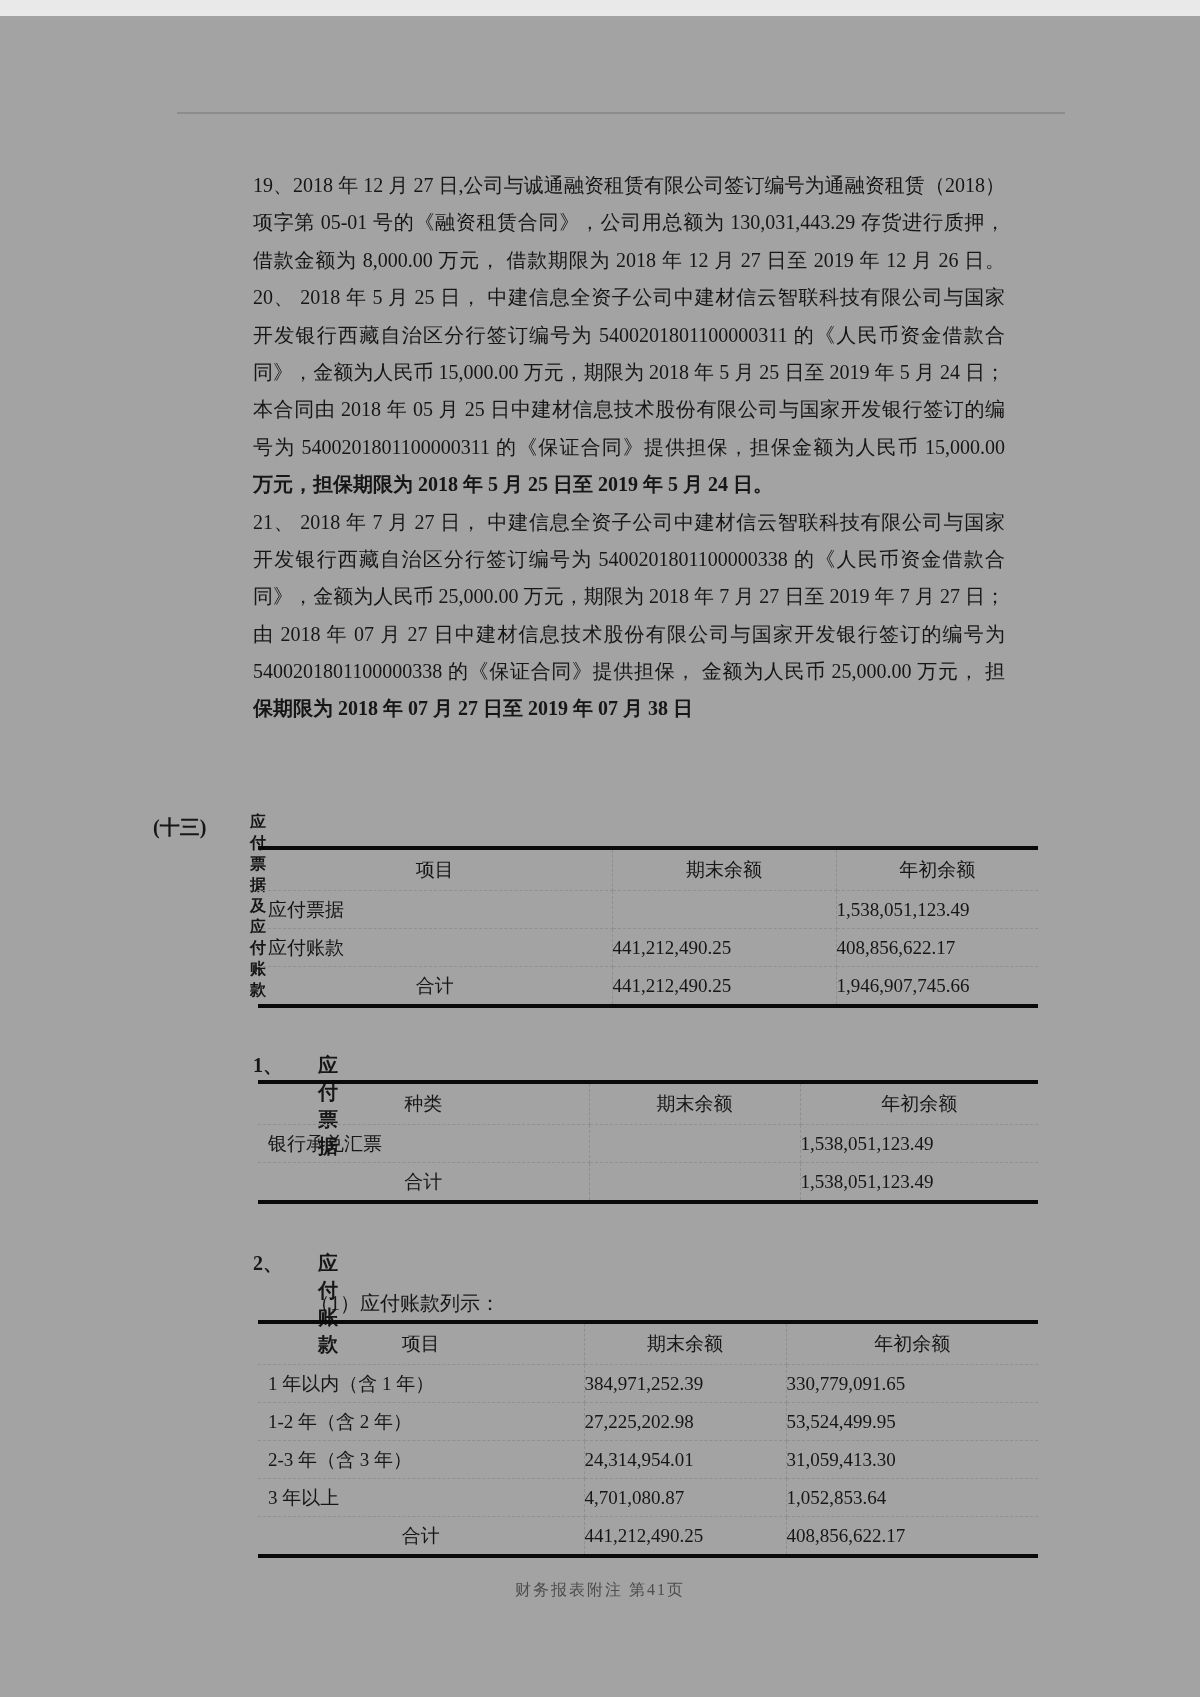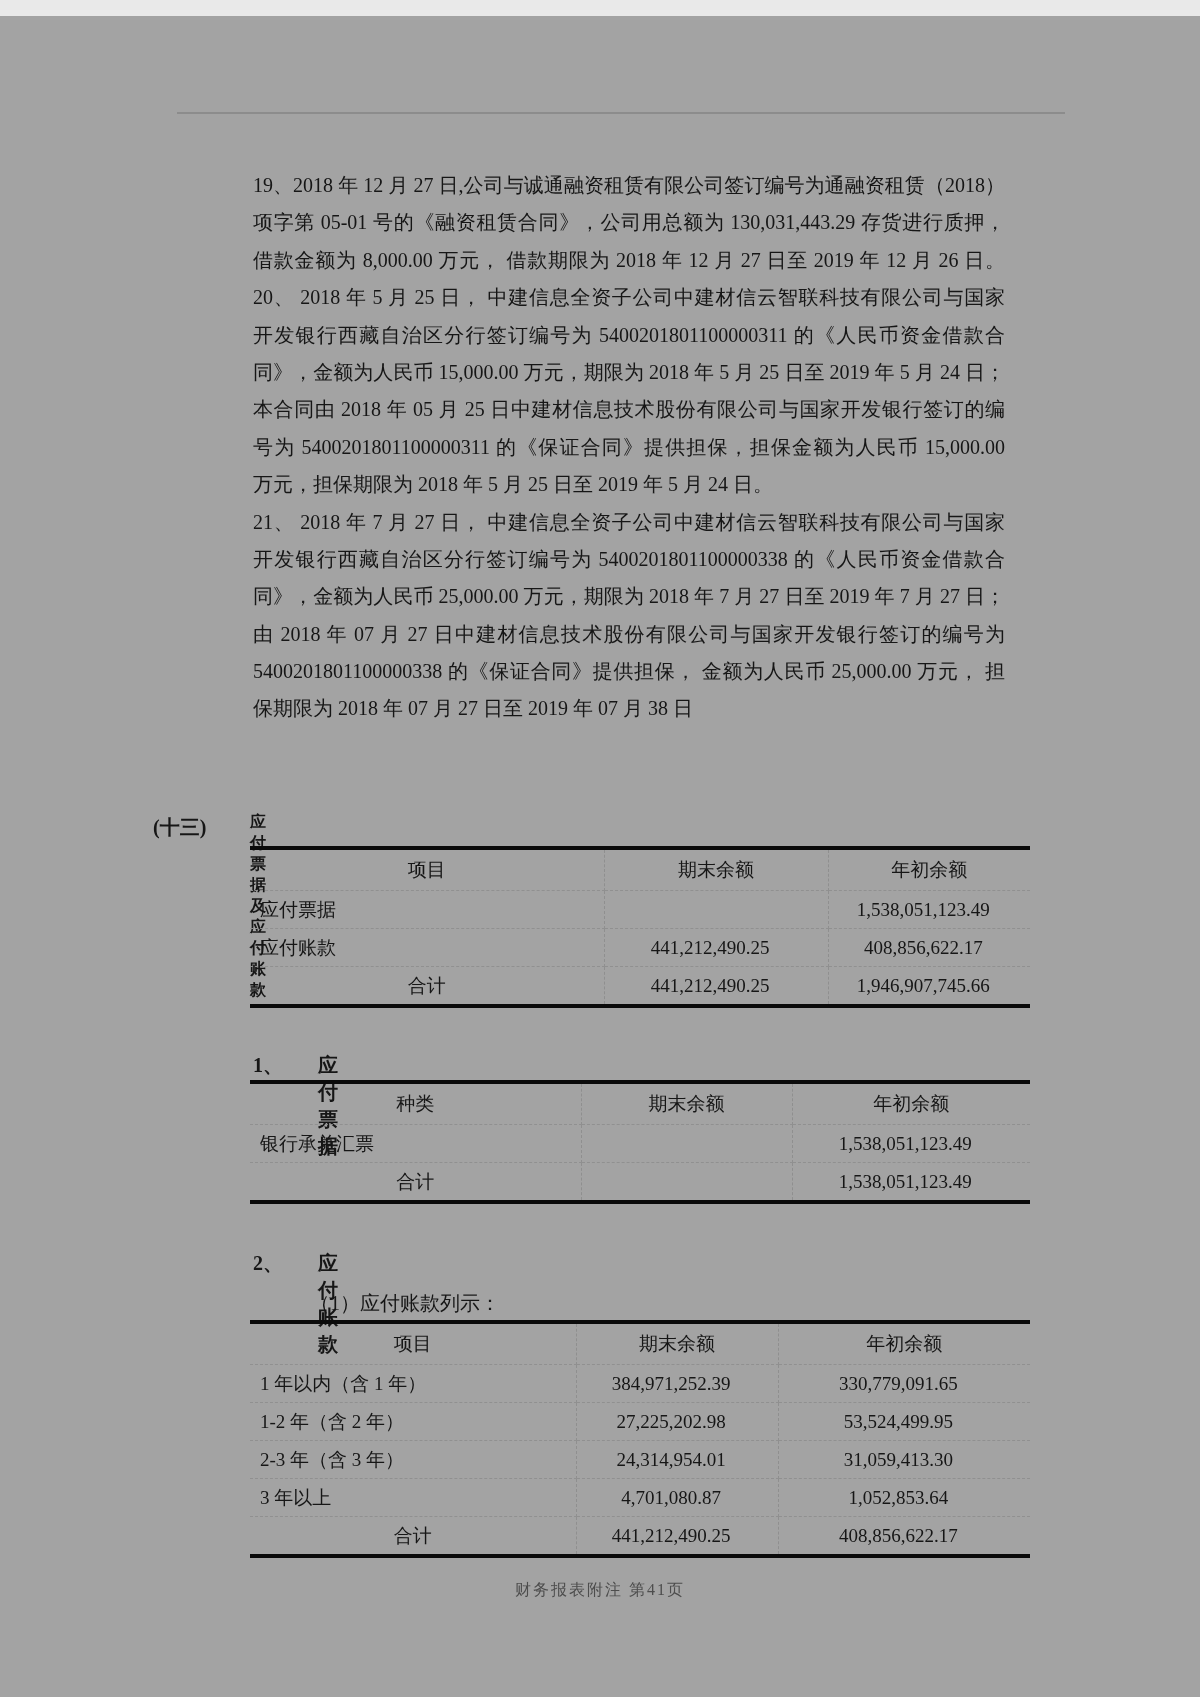--- a/index.html
+++ b/index.html
@@ -19,38 +19,38 @@
   
   .body-text{
     position:absolute;left:253px;top:151px;width:752px;
     font-size:20px;
   }
   .bline{
     height:37.4px;line-height:37.4px;
     text-align:justify;text-align-last:justify;
     overflow:hidden;white-space:nowrap;
   }
-  .bline.para-end{text-align:right;text-align-last:left;}
+  .bline.para-end{text-align:right;text-align-last:left;font-weight:bold;}
   
   .sec13{position:absolute;left:153px;top:798px;font-weight:bold;font-size:20px;}
   .sec13 .sec-title{position:absolute;left:97px;top:-2px;font-size:16px;letter-spacing:1px;}
   .subsec{position:absolute;left:253px;font-weight:bold;font-size:20px;}
   .subsec .sub-title{position:absolute;left:65px;letter-spacing:1px;}
   .list-caption{position:absolute;left:310px;top:1274px;font-size:20px;text-align:right;}
   
   table.fin{
-    position:absolute;left:250px;width:780px;
+    position:absolute;left:258px;width:780px;
     border-collapse:collapse;table-layout:fixed;
     border-top:4px solid #0a0a0a;border-bottom:4px solid #0a0a0a;
     font-size:19px;
   }
   table.fin td{padding:0;height:37px;overflow:hidden;}
   table.fin tr.hdr td{height:40px;text-align:center;font-size:19px;}
   table.fin td:nth-child(1){padding-left:10px;text-align:left;}
-  table.fin td:nth-child(2),table.fin td:nth-child(3){text-align:center;padding-right:12px;}
+  table.fin td:nth-child(2),table.fin td:nth-child(3){text-align:left;padding-right:12px;}
   table.fin tr.hdr td:nth-child(1){padding-left:0;text-align:center;}
   table.fin tr.hdr td:nth-child(2),table.fin tr.hdr td:nth-child(3){text-align:center;padding-right:0;}
   table.fin td:nth-child(1),table.fin td:nth-child(2){border-right:1px dashed #8f8f8f;}
   table.fin tr:not(:last-child) td{border-bottom:1px dashed #909090;}
   table.fin tr.total td:nth-child(1){text-align:center;padding-left:0;}
   #table1{top:830px;}
   #table2{top:1064px;}
   #table3{top:1304px;}
   #table1 col.c1{width:354px;} #table1 col.c2{width:224px;} #table1 col.c3{width:202px;}
   #table2 col.c1{width:331px;} #table2 col.c2{width:211px;} #table2 col.c3{width:238px;}

